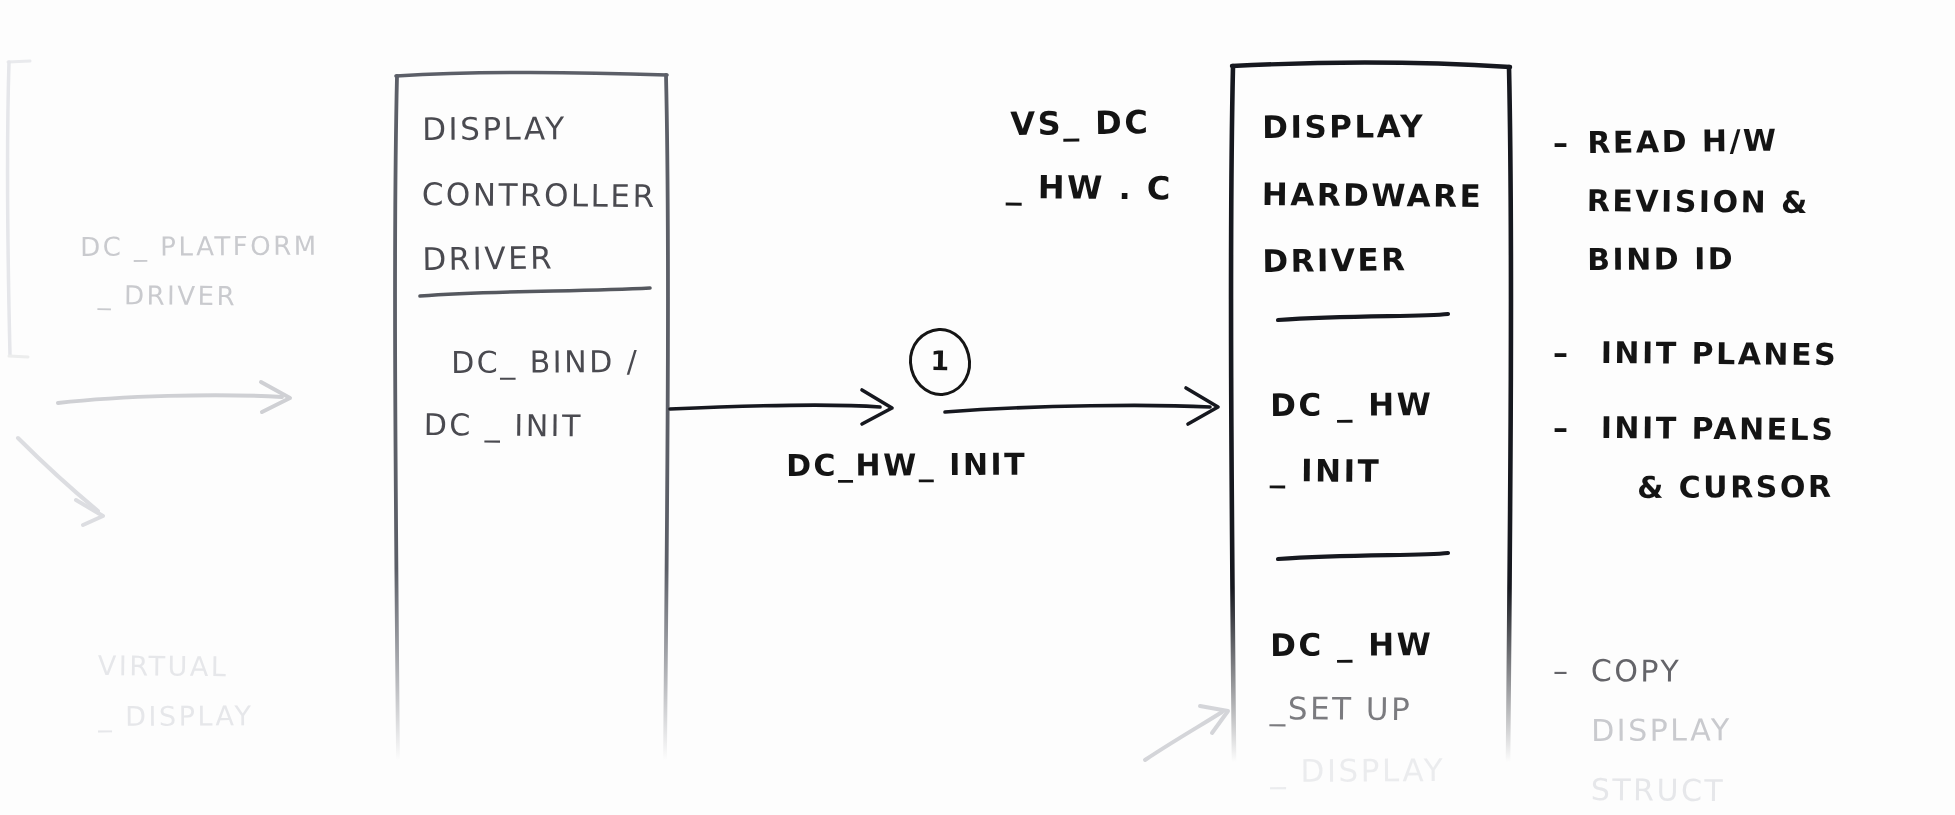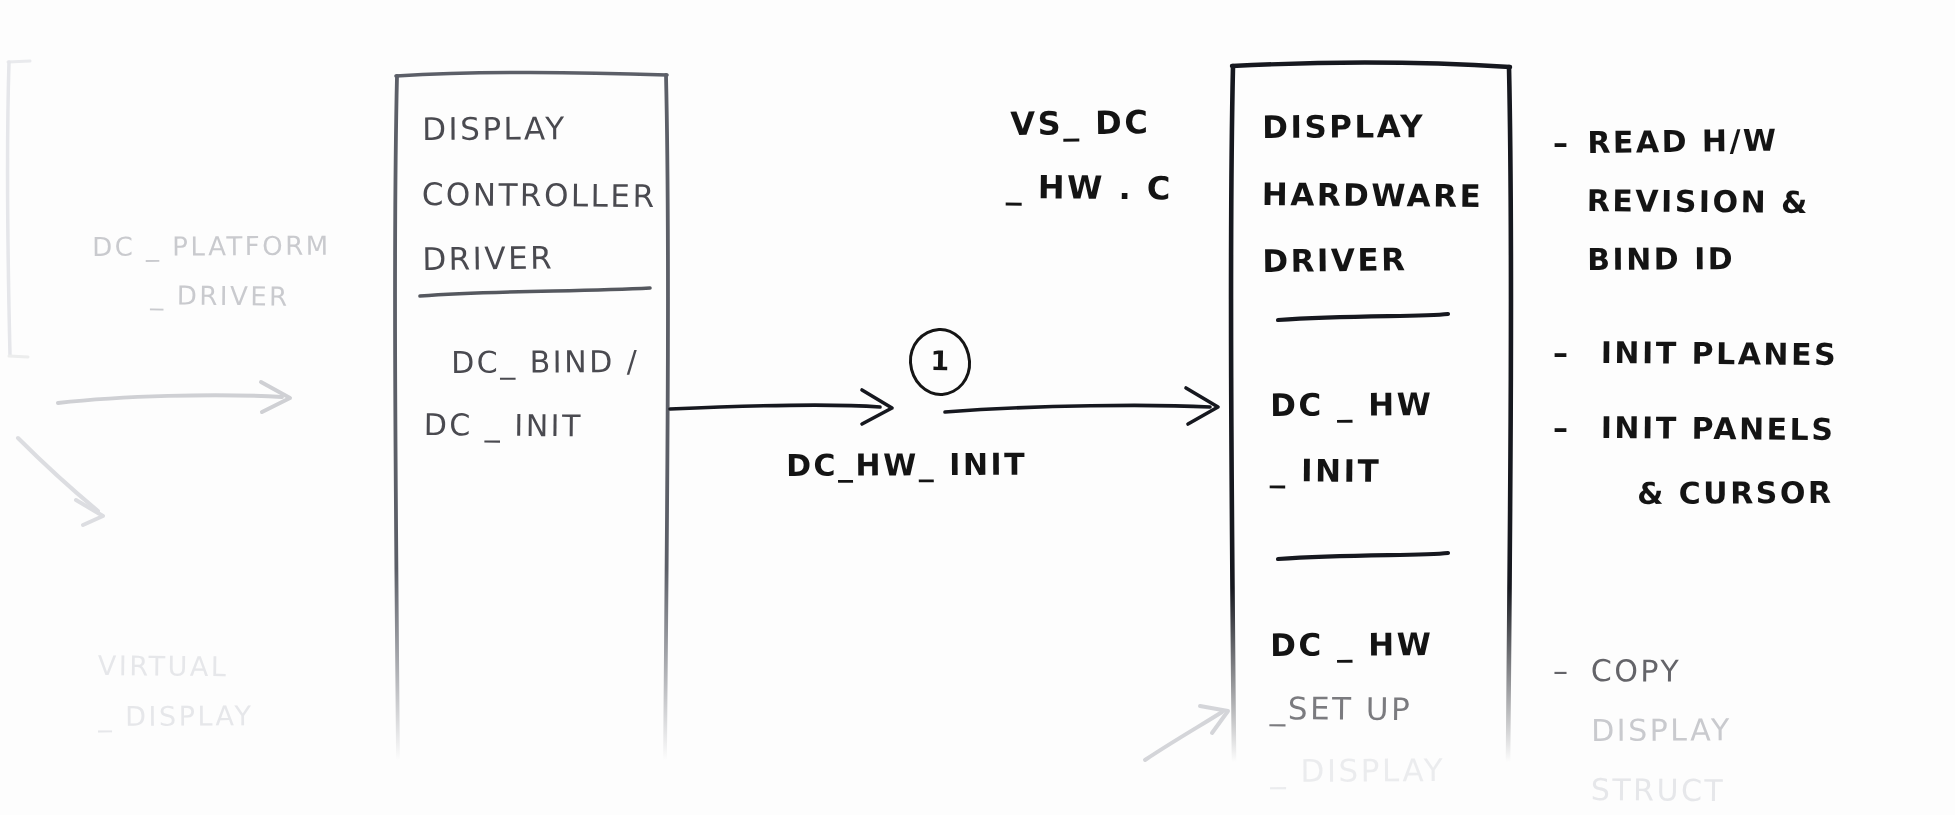--- a/index.html
+++ b/index.html
@@ -133,21 +133,21 @@
     <g>
       <path d="M 1145 760 C 1175 740, 1205 723, 1222 712" stroke="#d4d5d9" stroke-width="4" fill="none" stroke-linecap="round"></path>
       <path d="M 1200 706 L 1228 711 L 1212 733" stroke="#d4d5d9" stroke-width="4" fill="none" stroke-linecap="round" stroke-linejoin="round"></path>
     </g>
   </svg>
 
   <div class="circle-marker">
     <span>1</span>
   </div>
 
-  <div class="label-block" style="left:92px; top:228px;text-align:center;">
+  <div class="label-block" style="left:80px; top:228px;">
     <div class="hand ink-faint tilt-c" style="position:relative; font-size:26px;">DC _ PLATFORM</div>
     <div class="hand ink-faint tilt-b" style="position:relative; font-size:26px; margin-left:18px; margin-top:8px;">_ DRIVER</div>
   </div>
 
   <div class="label-block" style="left:98px; top:645px;">
     <div class="hand ink-ghost tilt-b" style="position:relative; font-size:27px;">VIRTUAL</div>
     <div class="hand ink-ghost tilt-c" style="position:relative; font-size:27px; margin-top:10px;">_ DISPLAY</div>
   </div>
 
   <div class="label-block" style="left:422px; top:106px;">
@@ -201,21 +201,21 @@
       <div class="hand ink-dark" style="position:relative; font-size:30px; margin-right:30px;">–</div>
       <div class="hand ink-dark tilt-b" style="position:relative; font-size:30px;">INIT PLANES</div>
     </div>
   </div>
 
   <div class="label-block" style="left:1553px; top:405px;">
     <div style="display:flex; align-items:flex-start;">
       <div class="hand ink-dark" style="position:relative; font-size:30px; margin-right:30px;">–</div>
       <div>
         <div class="hand ink-dark tilt-b" style="position:relative; font-size:30px;">INIT PANELS</div>
-        <div class="hand ink-dark tilt-c" style="position:relative; font-size:30px; margin-top:20px; margin-left:36px;">&amp; CURSOR</div>
+        <div class="hand ink-dark tilt-c" style="position:relative; font-size:30px; margin-top:14px; margin-left:36px;">&amp; CURSOR</div>
       </div>
     </div>
   </div>
 
   <div class="label-block" style="left:1553px; top:648px;">
     <div style="display:flex; align-items:flex-start;">
       <div class="hand ink-mid" style="position:relative; font-size:30px; margin-right:20px; opacity:0.85;">–</div>
       <div>
         <div class="hand ink-mid tilt-b" style="position:relative; font-size:30px; opacity:0.85;">COPY</div>
         <div class="hand ink-faint tilt-c" style="position:relative; font-size:30px; margin-top:14px;">DISPLAY</div>

